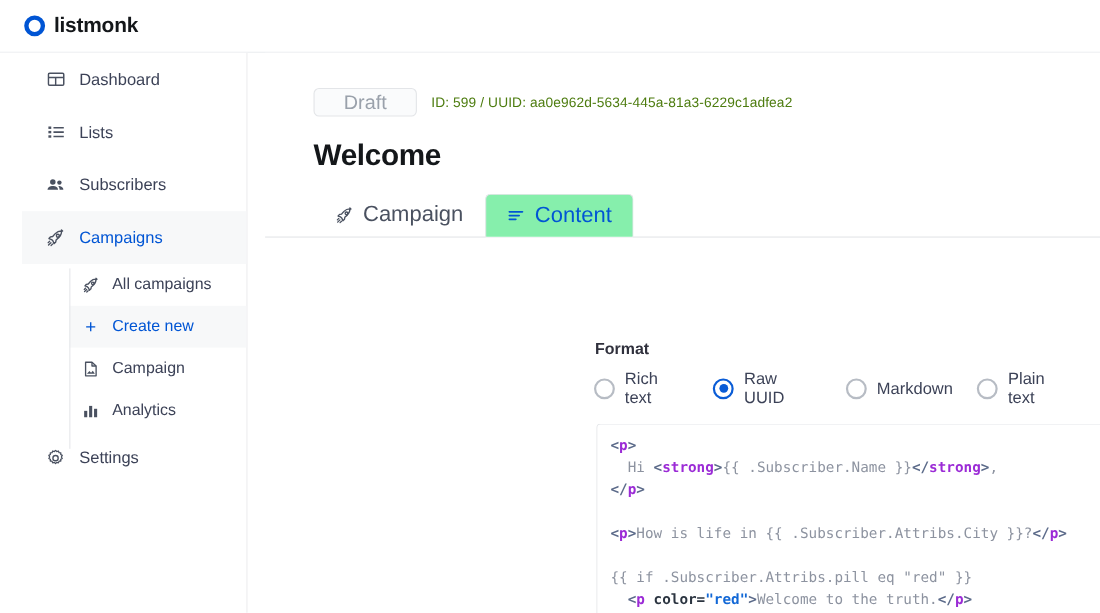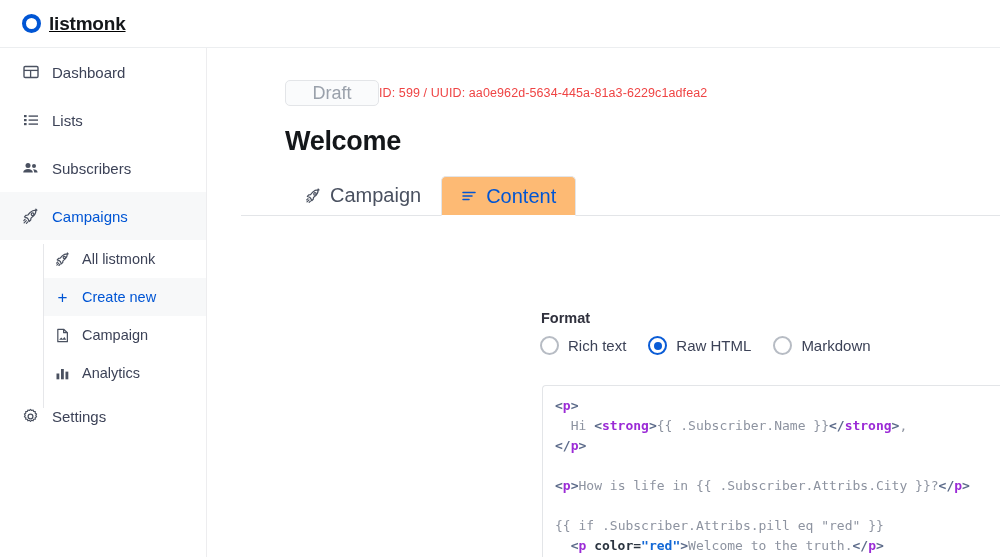--- a/index.html
+++ b/index.html
@@ -10,34 +10,35 @@
     background: #ffffff;
     font-family: "Liberation Sans", sans-serif;
     -webkit-font-smoothing: antialiased;
   }
 
   
   #topbar {
     position: absolute; left: 0; top: 0; width: 1000px; height: 48px;
     background: #ffffff;
     border-bottom: 1px solid #eceef0;
-    display: flex; align-items: center; text-decoration: underline;
+    display: flex; align-items: center;
   }
   #brand { display: flex; align-items: center; gap: 8px; margin-left: 22px; }
   #brand-mark { width: 19px; height: 19px; border-radius: 50%;
     border: 4px solid #0055d4; background: transparent; display:block; }
   #brand-text {
     font-size: 19px; font-weight: 700; color: #14171a; letter-spacing: -0.2px;
   }
 
   
   #sidebar {
-    position: absolute; left: 0; top: 48px; width: 207px; height: 509px;
+    position: absolute; left: 0; top: 48px; width: 225px; height: 509px;
     background: #ffffff;
     border-right: 1px solid #ededef;
+    padding-left: 20px;
   }
   .nav-item {
     display: flex; align-items: center; gap: 13px;
     height: 48px; padding-left: 22px;
     font-size: 15px; color: #3c4257; cursor: pointer;
   }
   .nav-item .ico { width: 17px; height: 17px; display:flex; align-items:center; justify-content:center; flex:0 0 17px; }
   .nav-item.active { background: #f7f8f9; color: #0055d4; }
   .nav-item.active .ico svg { stroke: #0055d4; fill: #0055d4; }
 
@@ -62,42 +63,42 @@
     width: 759px; height: 509px; background: #ffffff;
   }
   #status-row { display: flex; align-items: center; margin: 32px 0 0 44px; }
   #draft-badge {
     display: inline-flex; align-items: center; justify-content: center;
     min-width: 94px; height: 26px; padding: 0 14px;
     border: 1px solid #e3e5e8; border-radius: 5px;
     background: #fafbfc; color: #9aa1ab; font-size: 18px;
   }
   #meta-text {
-    font-size: 12.5px; color: #ef4444; letter-spacing: 0.1px;
+    margin-left: 13px; font-size: 12.5px; color: #4d7c0f; letter-spacing: 0.1px;
   }
   #page-title {
     margin: 20px 0 3px 44px; font-size: 27px; font-weight: 700;
     color: #14171a; letter-spacing: -0.3px;
   }
 
   
   #tabs {
     position: absolute; left: 0; top: 128px; width: 759px; height: 40px;
     border-bottom: 1px solid #e3e5e8;
     display: flex; align-items: flex-end; padding-left: 44px;
   }
   .tab {
     display: flex; align-items: center; gap: 9px;
     height: 39px; padding: 0 19px;
     font-size: 20px; color: #4a5160; cursor: pointer;
     border: 1px solid transparent; border-radius: 5px 5px 0 0;
     position: relative;
   }
   .tab.active {
-    color: #0055d4; background: #fdba74;
+    color: #0055d4; background: #86efac;
     border-color: #e3e5e8; border-bottom-color: #ffffff;
     margin-bottom: -1px; height: 40px;
   }
   .tab .ico { width: 16px; height: 16px; display:flex; align-items:center; justify-content:center; }
 
   
   #format-label {
     position: absolute; left: 300px; top: 262px;
     font-size: 14.5px; font-weight: 700; color: #30313d;
   }
@@ -201,21 +202,21 @@
   <div id="subnav">
 
     <div class="sub-item">
       <span class="ico">
         <svg width="15" height="15" viewBox="0 0 17 17">
           <path d="M14.9 2.1c-2.6-.3-5 .6-6.7 2.3L5.9 7 4 7.3 2.5 8.9l2.4.9 1.3 1.3.9 2.4 1.6-1.5.3-1.9 2.6-2.3c1.7-1.7 2.6-4.1 2.3-6.7z" fill="none" stroke="#4a5160" stroke-width="1.35" stroke-linejoin="round"></path>
           <circle cx="10.6" cy="6.3" r="1.3" fill="none" stroke="#4a5160" stroke-width="1.35"></circle>
           <path d="M4.3 12.6l-2.2 2.2M3.2 11.2l-1.4 1.4M5.8 13.9l-1.4 1.4" stroke="#4a5160" stroke-width="1.3" stroke-linecap="round"></path>
         </svg>
       </span>
-      <span>All listmonk</span>
+      <span>All campaigns</span>
     </div>
 
     <div class="sub-item active">
       <span class="ico">
           <span class="plus-glyph">+</span>
         </span>
       <span>Create new</span>
     </div>
 
 
@@ -289,25 +290,29 @@
 
   <div id="radio-row">
     <label class="radio-opt">
       <span class="radio-ring"></span>
       <span class="radio-label">Rich text</span>
     </label>
     <label class="radio-opt checked">
       <span class="radio-ring">
           <span class="radio-dot"></span>
         </span>
-      <span class="radio-label">Raw HTML</span>
+      <span class="radio-label">Raw UUID</span>
     </label>
     <label class="radio-opt">
       <span class="radio-ring"></span>
       <span class="radio-label">Markdown</span>
     </label>
+    <label class="radio-opt">
+      <span class="radio-ring"></span>
+      <span class="radio-label">Plain text</span>
+    </label>
   </div>
 
   <div id="editor">
     <div id="code"><div><span class="t-brk">&lt;</span><span class="t-tag">p</span><span class="t-brk">&gt;</span></div><div><span class="t-tpl"> </span><span class="t-tpl"> </span><span class="t-tpl">H</span><span class="t-tpl">i</span><span class="t-tpl"> </span><span class="t-brk">&lt;</span><span class="t-tag">strong</span><span class="t-brk">&gt;</span><span class="t-tpl">{</span><span class="t-tpl">{</span><span class="t-tpl"> </span><span class="t-tpl">.</span><span class="t-tpl">S</span><span class="t-tpl">u</span><span class="t-tpl">b</span><span class="t-tpl">s</span><span class="t-tpl">c</span><span class="t-tpl">r</span><span class="t-tpl">i</span><span class="t-tpl">b</span><span class="t-tpl">e</span><span class="t-tpl">r</span><span class="t-tpl">.</span><span class="t-tpl">N</span><span class="t-tpl">a</span><span class="t-tpl">m</span><span class="t-tpl">e</span><span class="t-tpl"> </span><span class="t-tpl">}</span><span class="t-tpl">}</span><span class="t-brk">&lt;/</span><span class="t-tag">strong</span><span class="t-brk">&gt;</span><span class="t-tpl">,</span></div><div><span class="t-brk">&lt;/</span><span class="t-tag">p</span><span class="t-brk">&gt;</span></div><div>&nbsp;</div><div><span class="t-brk">&lt;</span><span class="t-tag">p</span><span class="t-brk">&gt;</span><span class="t-tpl">H</span><span class="t-tpl">o</span><span class="t-tpl">w</span><span class="t-tpl"> </span><span class="t-tpl">i</span><span class="t-tpl">s</span><span class="t-tpl"> </span><span class="t-tpl">l</span><span class="t-tpl">i</span><span class="t-tpl">f</span><span class="t-tpl">e</span><span class="t-tpl"> </span><span class="t-tpl">i</span><span class="t-tpl">n</span><span class="t-tpl"> </span><span class="t-tpl">{</span><span class="t-tpl">{</span><span class="t-tpl"> </span><span class="t-tpl">.</span><span class="t-tpl">S</span><span class="t-tpl">u</span><span class="t-tpl">b</span><span class="t-tpl">s</span><span class="t-tpl">c</span><span class="t-tpl">r</span><span class="t-tpl">i</span><span class="t-tpl">b</span><span class="t-tpl">e</span><span class="t-tpl">r</span><span class="t-tpl">.</span><span class="t-tpl">A</span><span class="t-tpl">t</span><span class="t-tpl">t</span><span class="t-tpl">r</span><span class="t-tpl">i</span><span class="t-tpl">b</span><span class="t-tpl">s</span><span class="t-tpl">.</span><span class="t-tpl">C</span><span class="t-tpl">i</span><span class="t-tpl">t</span><span class="t-tpl">y</span><span class="t-tpl"> </span><span class="t-tpl">}</span><span class="t-tpl">}</span><span class="t-tpl">?</span><span class="t-brk">&lt;/</span><span class="t-tag">p</span><span class="t-brk">&gt;</span></div><div>&nbsp;</div><div><span class="t-tpl">{</span><span class="t-tpl">{</span><span class="t-tpl"> </span><span class="t-tpl">i</span><span class="t-tpl">f</span><span class="t-tpl"> </span><span class="t-tpl">.</span><span class="t-tpl">S</span><span class="t-tpl">u</span><span class="t-tpl">b</span><span class="t-tpl">s</span><span class="t-tpl">c</span><span class="t-tpl">r</span><span class="t-tpl">i</span><span class="t-tpl">b</span><span class="t-tpl">e</span><span class="t-tpl">r</span><span class="t-tpl">.</span><span class="t-tpl">A</span><span class="t-tpl">t</span><span class="t-tpl">t</span><span class="t-tpl">r</span><span class="t-tpl">i</span><span class="t-tpl">b</span><span class="t-tpl">s</span><span class="t-tpl">.</span><span class="t-tpl">p</span><span class="t-tpl">i</span><span class="t-tpl">l</span><span class="t-tpl">l</span><span class="t-tpl"> </span><span class="t-tpl">e</span><span class="t-tpl">q</span><span class="t-tpl"> </span><span class="t-tpl">"</span><span class="t-tpl">r</span><span class="t-tpl">e</span><span class="t-tpl">d</span><span class="t-tpl">"</span><span class="t-tpl"> </span><span class="t-tpl">}</span><span class="t-tpl">}</span></div><div><span class="t-tpl"> </span><span class="t-tpl"> </span><span class="t-brk">&lt;</span><span class="t-tag">p</span><span class="t-plain"> </span><span class="t-attr">color</span><span class="t-attr">=</span><span class="t-val">"red"</span><span class="t-brk">&gt;</span><span class="t-tpl">W</span><span class="t-tpl">e</span><span class="t-tpl">l</span><span class="t-tpl">c</span><span class="t-tpl">o</span><span class="t-tpl">m</span><span class="t-tpl">e</span><span class="t-tpl"> </span><span class="t-tpl">t</span><span class="t-tpl">o</span><span class="t-tpl"> </span><span class="t-tpl">t</span><span class="t-tpl">h</span><span class="t-tpl">e</span><span class="t-tpl"> </span><span class="t-tpl">t</span><span class="t-tpl">r</span><span class="t-tpl">u</span><span class="t-tpl">t</span><span class="t-tpl">h</span><span class="t-tpl">.</span><span class="t-brk">&lt;/</span><span class="t-tag">p</span><span class="t-brk">&gt;</span></div><div></div></div>
   </div>
 
 </main>
 
 </body></html>

